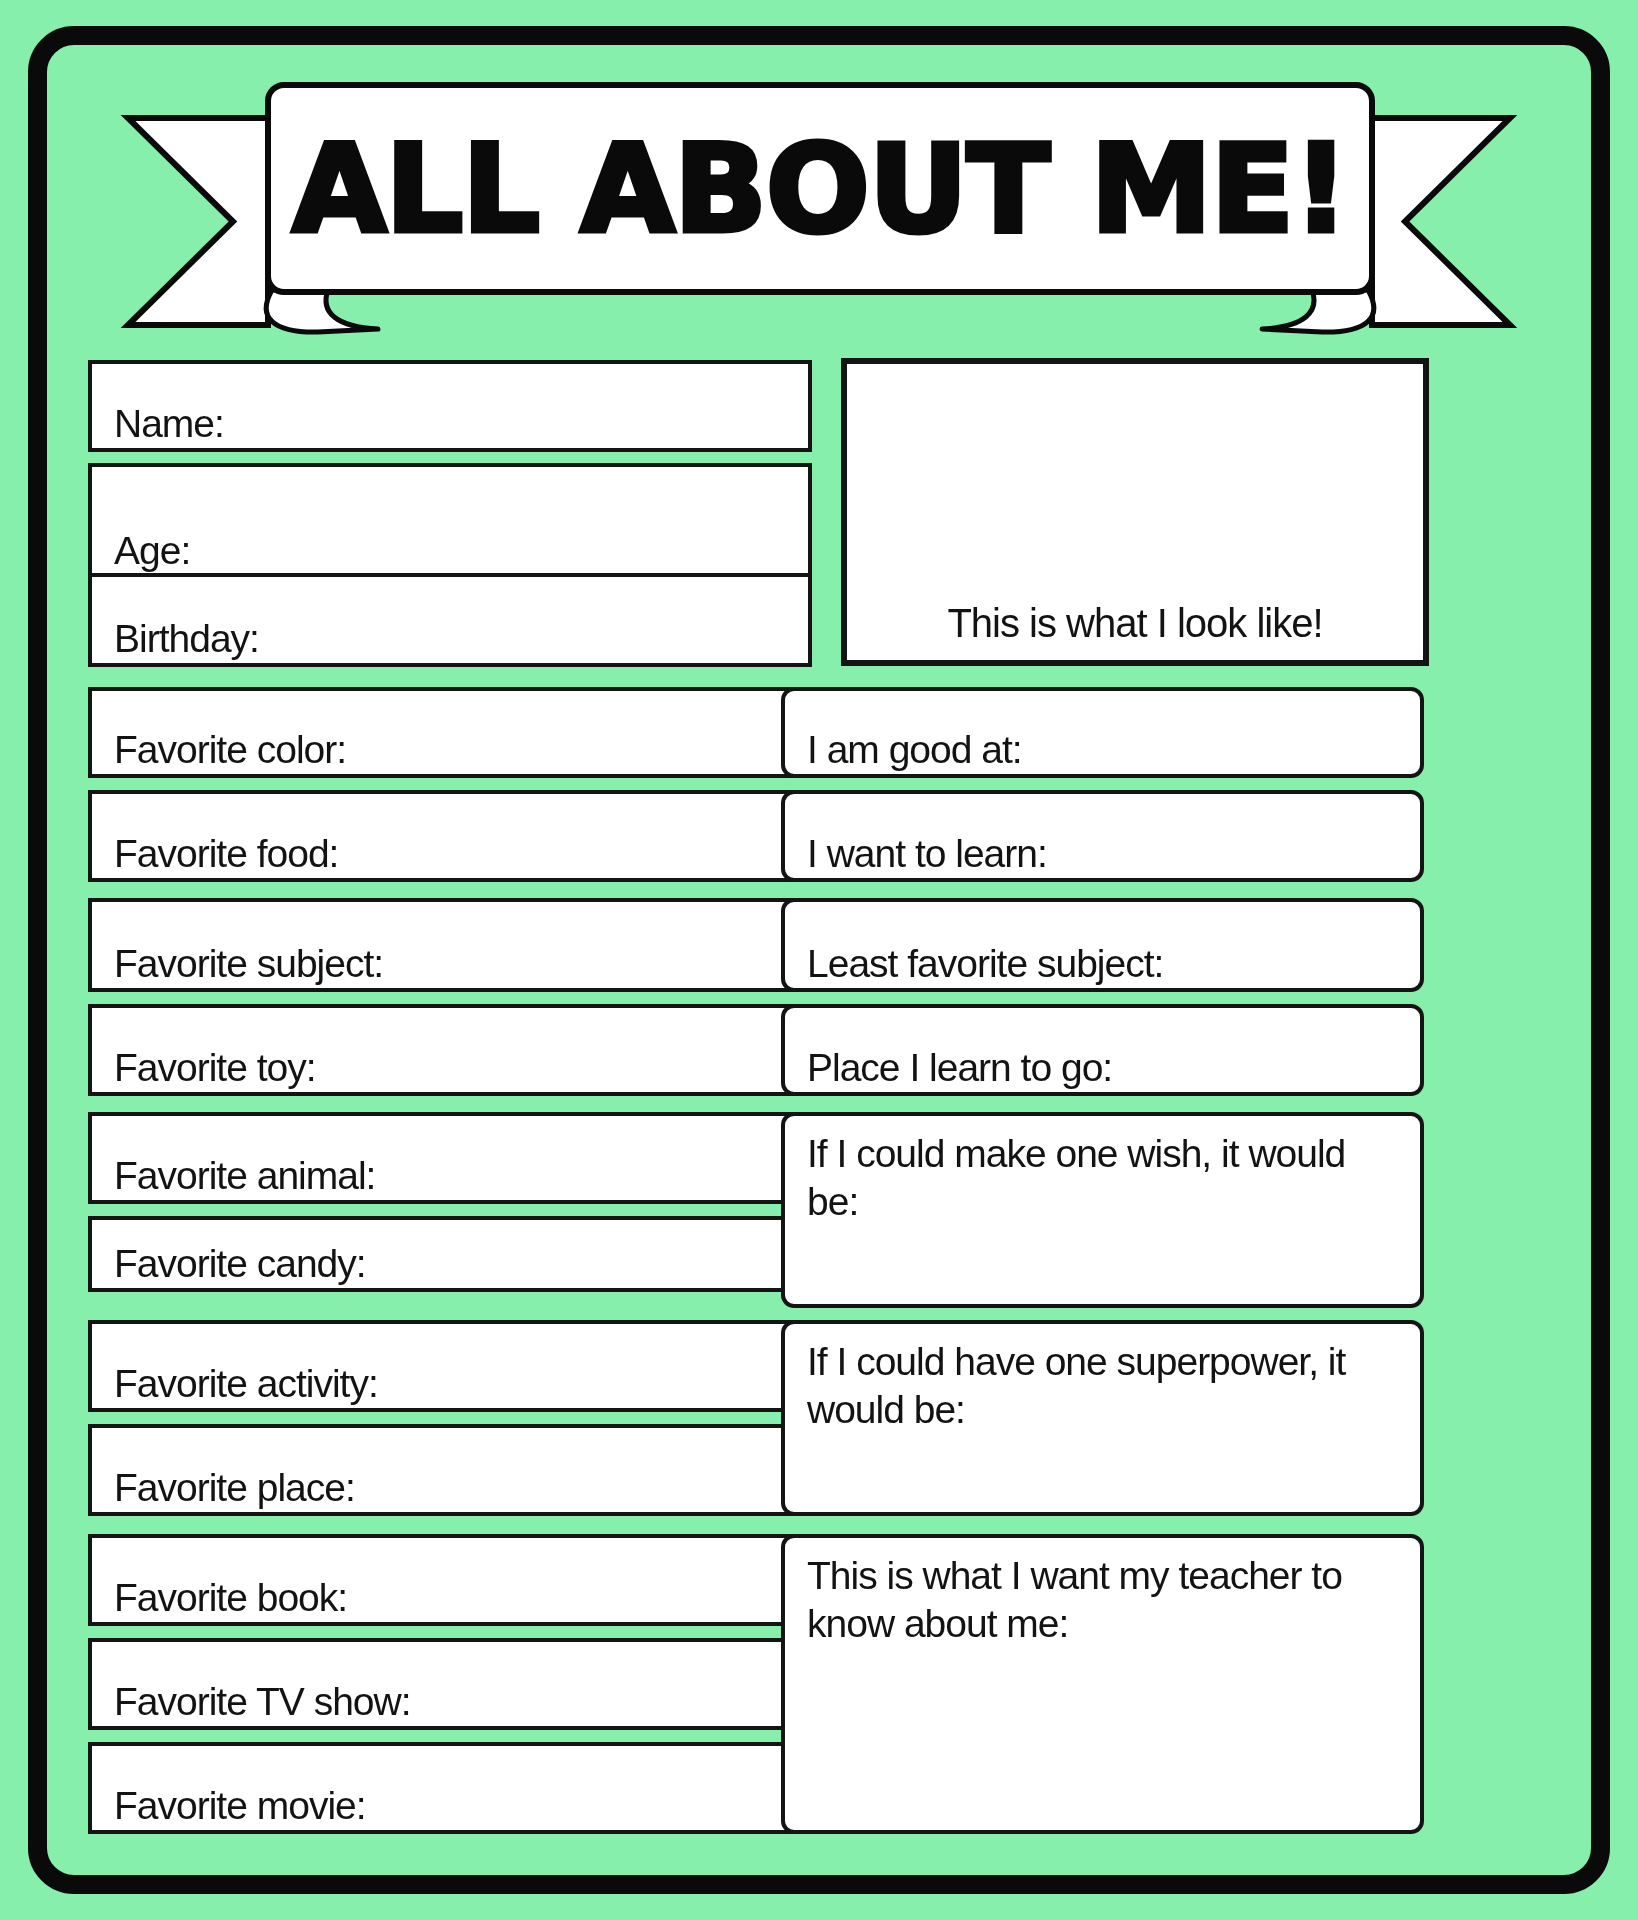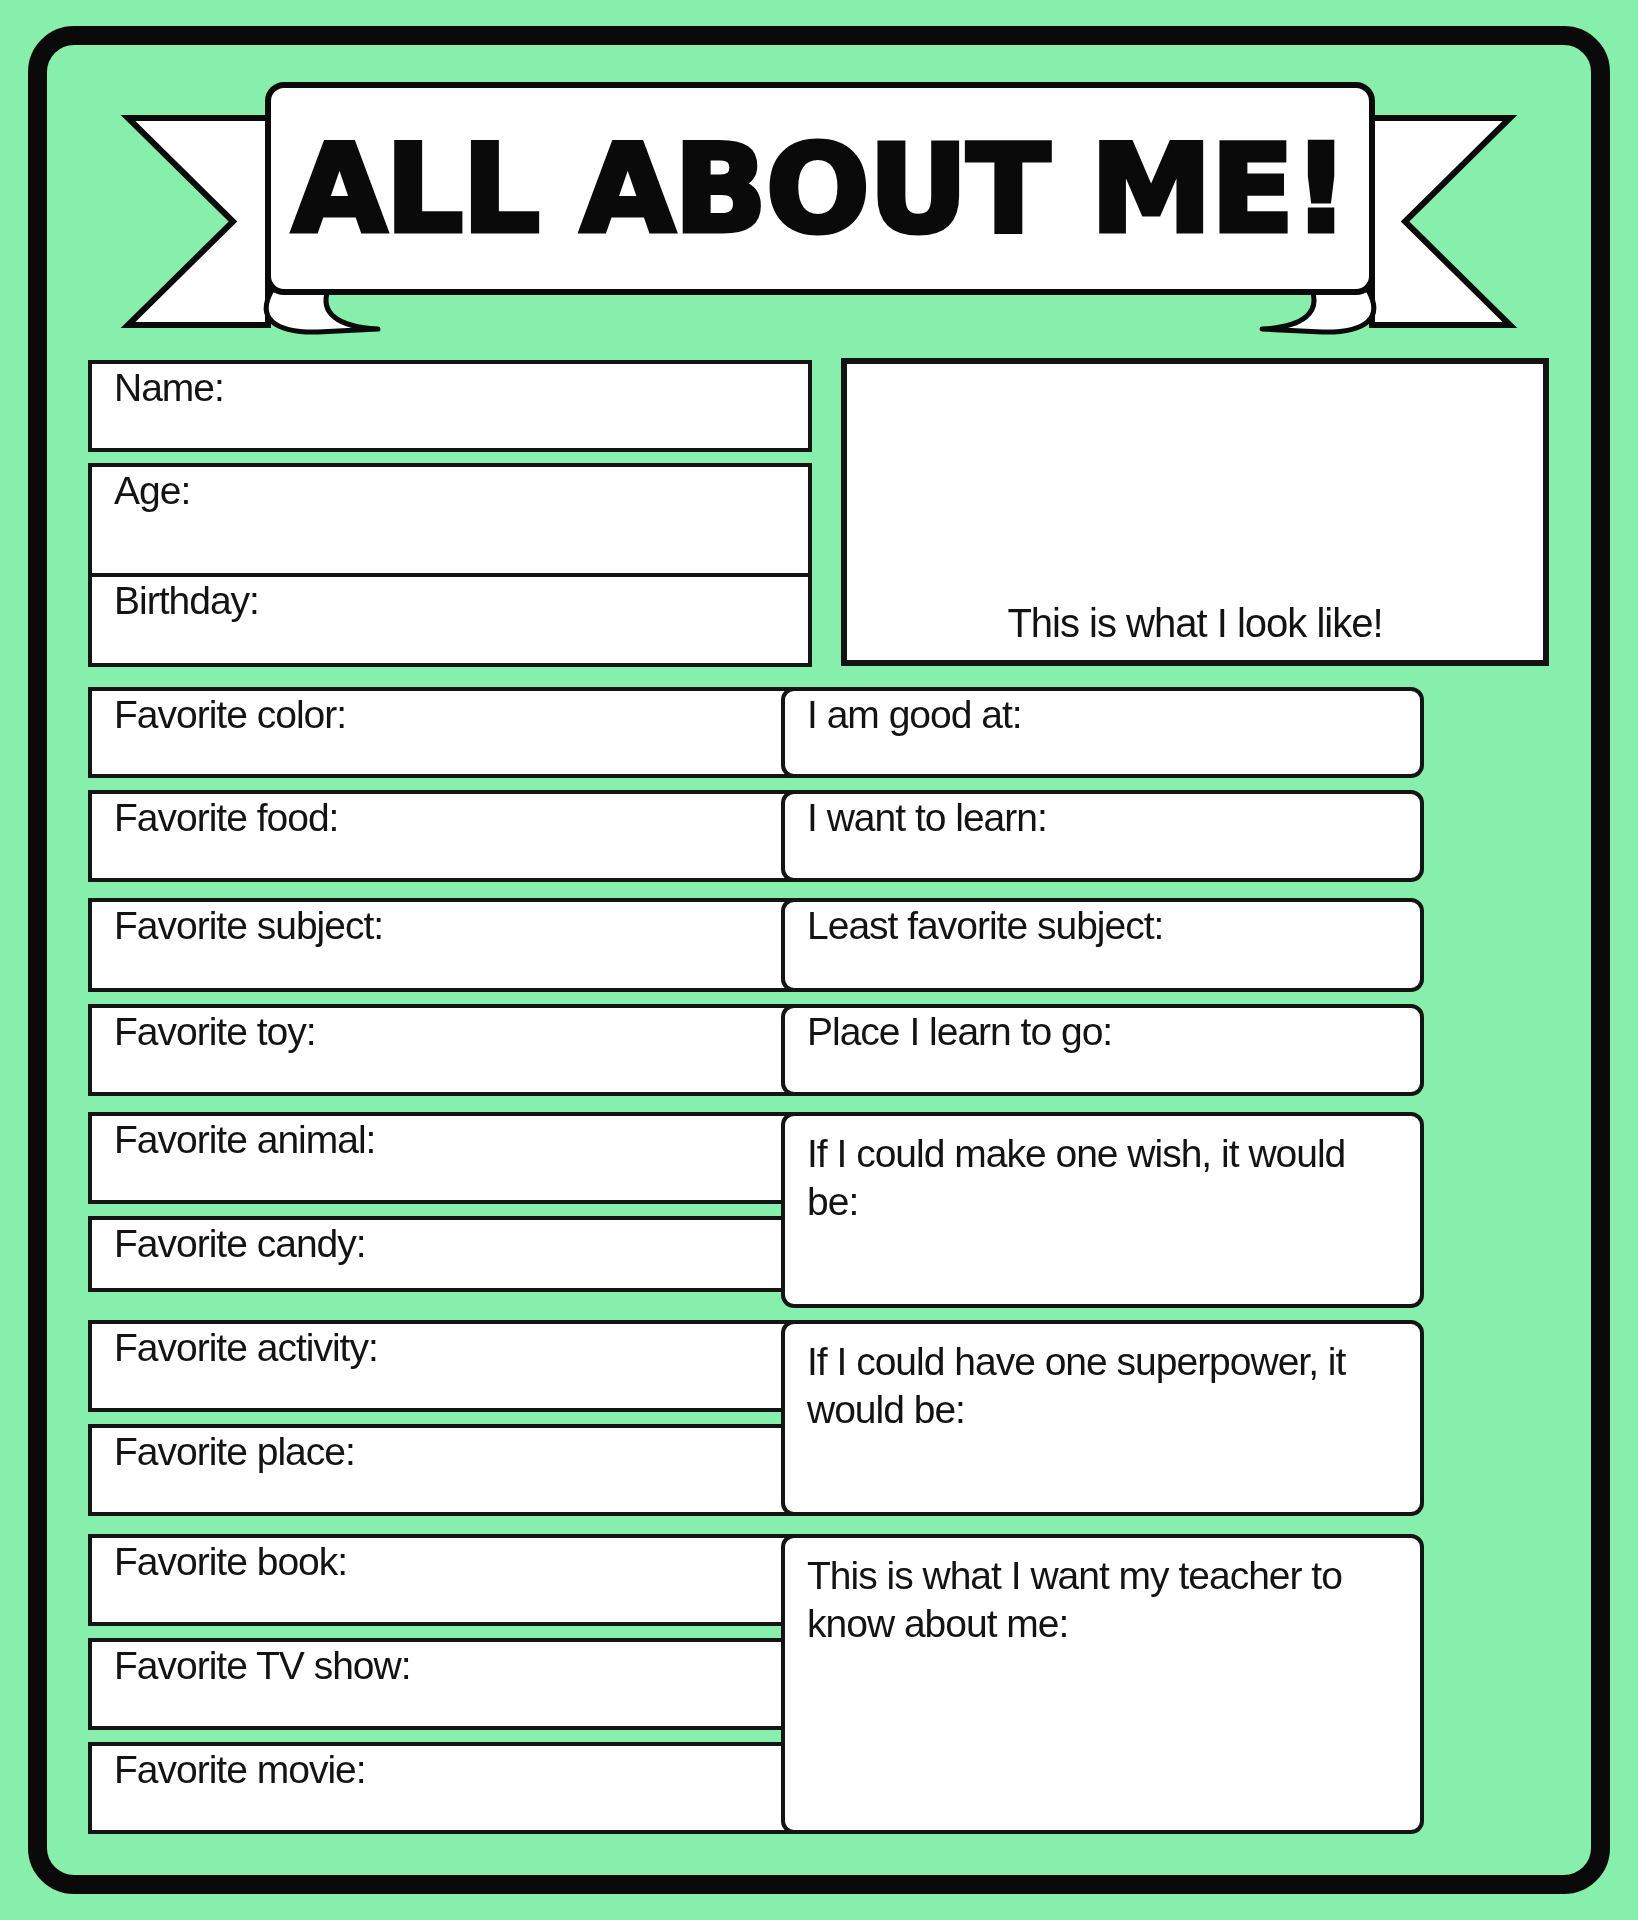--- a/index.html
+++ b/index.html
@@ -19,24 +19,24 @@
     font-family:"DejaVu Sans",sans-serif;font-weight:bold;font-size:122px;
     letter-spacing:-1px;color:#0a0a0a;-webkit-text-stroke:5px #0a0a0a;
     white-space:nowrap;
   }
   .box{
     position:absolute;background:#ffffff;border:4px solid #141414;
     box-sizing:border-box;font-size:39px;letter-spacing:-1px;line-height:1.22;
   }
   .lcol{left:88px;width:724px;}
   .rcol{left:781px;width:643px;border-radius:13px;}
-  .center{display:flex;align-items:flex-start;padding:0 22px;}
+  .center{display:flex;align-items:flex-end;padding:0 22px;}
   .top{padding:14px 28px 0 22px;}
   .photo{
-    left:841px;top:358px;width:708px;height:308px;border-width:6px;
+    left:841px;top:358px;width:588px;height:308px;border-width:6px;
   }
   .caption{
     position:absolute;left:0;right:0;bottom:12px;text-align:center;
     font-size:40px;letter-spacing:-1px;
   }
 </style>
 </head>
 <body>
 
 <div class="sheet">

